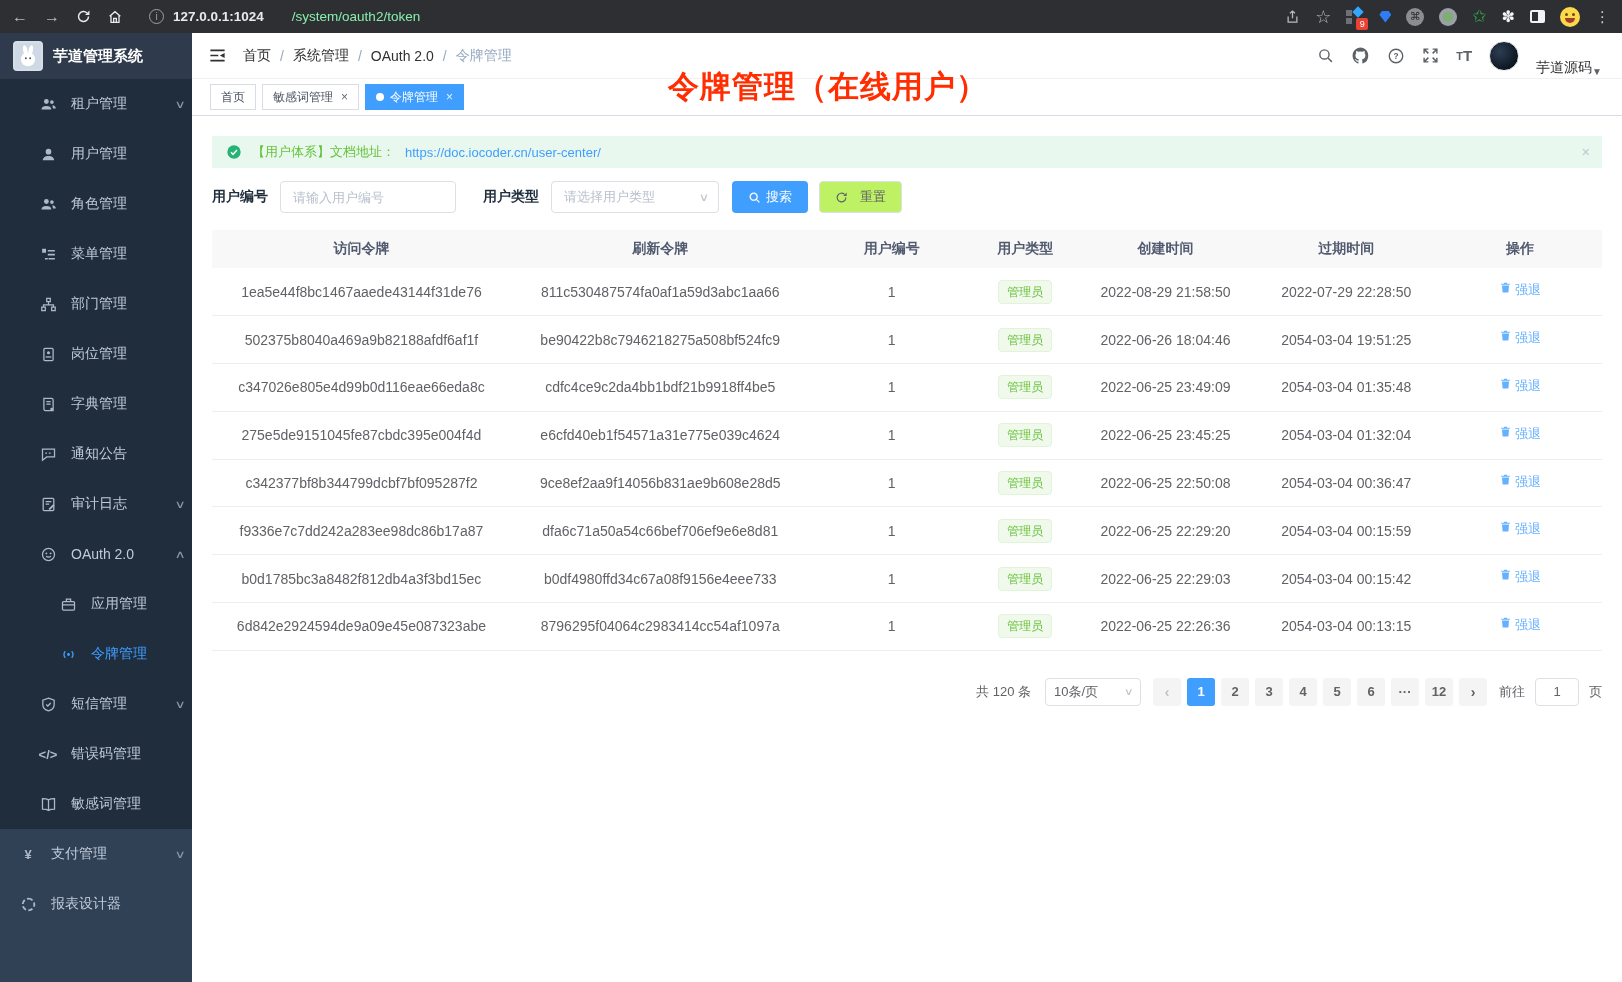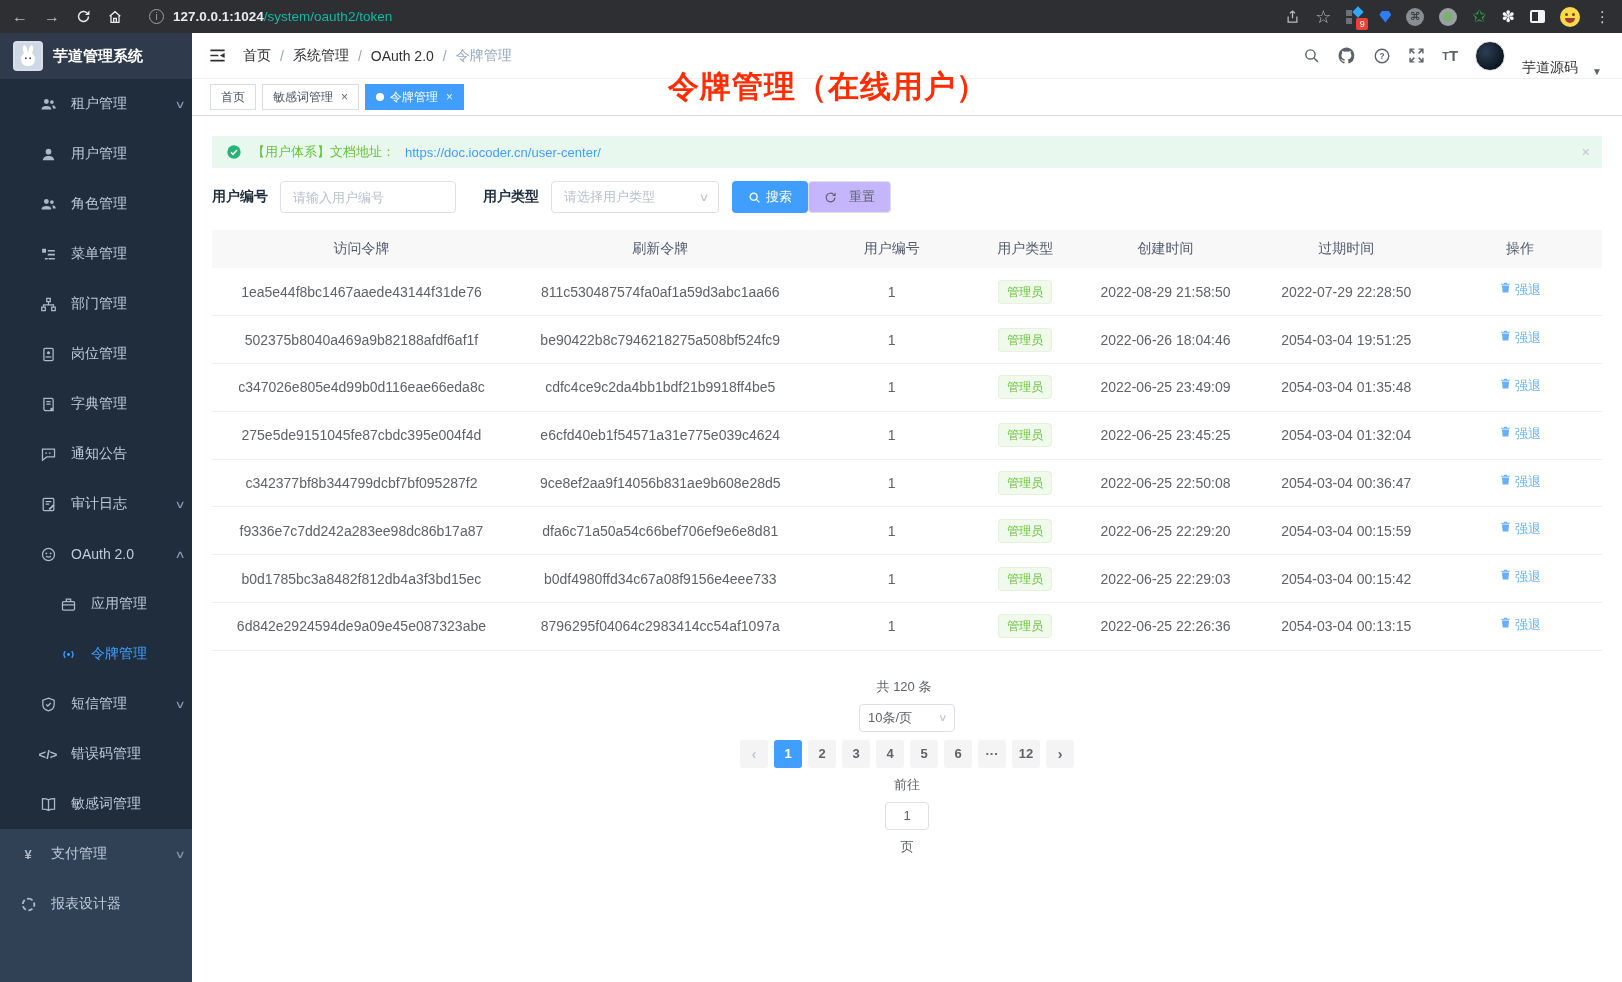--- a/index.html
+++ b/index.html
@@ -6,21 +6,21 @@
   html,body { width:1622px; height:982px; overflow:hidden; }
   body { font-family:"Liberation Sans","DejaVu Sans",sans-serif; background:#fff; color:#303133; }
   svg { display:block; }
 
   
   .browser { height:33px; background:#2e2f32; display:flex; align-items:center; padding:0 12px; gap:16px; }
   .bicon { color:#b9bcbf; font-size:16px; line-height:1; cursor:pointer; display:flex; align-items:center; }
   .urlarea { display:flex; align-items:center; gap:9px; flex:1; padding-left:10px; }
   .urlinfo { width:15px; height:15px; border:1.4px solid #9aa0a6; border-radius:50%; color:#9aa0a6; font-size:10px; display:flex; align-items:center; justify-content:center; }
   .urltxt { font-size:13.5px; color:#e8eaed; }
-  .urltxt .path { color:#14b8a6; }
+  .urltxt .path { color:#86efac;padding-left:28px; }
   .bx-right { display:flex; align-items:center; gap:15px; }
   .extbadge { position:relative; width:18px; height:18px; }
   .extbadge .sq1{ position:absolute; left:0; top:2px; width:6px; height:6px; background:#6d7176;}
   .extbadge .sq2{ position:absolute; left:0; top:10px; width:6px; height:6px; background:#6d7176;}
   .extbadge .dia{ position:absolute; left:8px; top:0px; width:8px; height:8px; background:#31a8ff; transform:rotate(45deg);}
   .extbadge .bdg{ position:absolute; right:-4px; bottom:-4px; min-width:12px; height:12px; background:#e94235; color:#fff; font-size:9px; display:flex; align-items:center; justify-content:center; border-radius:2px; padding:0 2px;}
   .gem { width:12px; height:12px; background:#2f7df6; clip-path:polygon(50% 100%,0 35%,25% 0,75% 0,100% 35%); }
   .gcirc { width:18px; height:18px; border-radius:50%; background:#8a8d91; display:flex; align-items:center; justify-content:center; color:#2e2f32; font-size:11px; }
   .gcirc2 { width:18px; height:18px; border-radius:50%; background:#9aa0a6; display:flex; align-items:center; justify-content:center;}
   .gcirc2 i{ width:10px; height:10px; border-radius:50%; background:#7fae72; }
@@ -56,21 +56,21 @@
   .fold { color:#303133; margin-right:16px; cursor:pointer; }
   .crumbs { display:flex; align-items:center; gap:9px; font-size:14px; }
   .crumbs .sep { color:#97a8be; }
   .crumbs .ci { color:#303133; cursor:pointer; }
   .crumbs .ci.last { color:#97a8be; cursor:default; }
   .hd-right { margin-left:auto; display:flex; align-items:center; gap:17px; color:#5d6268; }
   .hicon { cursor:pointer; display:flex; align-items:center; color:#5d6268; }
   .tt { font-size:15px; font-weight:600; }
   .tt small { font-size:11px; font-weight:600; }
   .avatar { width:30px; height:30px; border-radius:50%; background:radial-gradient(circle at 35% 35%, #2d3d52, #0d1722 70%); border:1px solid #e2e4e8; }
-  .uname { font-size:14px; color:#303133; display:flex; align-items:flex-end; gap:14px; cursor:pointer;margin-top:24px; }
+  .uname { font-size:14px; color:#303133; display:flex; align-items:flex-end; gap:0; cursor:pointer;margin-top:24px; }
   .uname .caret { font-size:10px; color:#5d6268; margin-top:4px; }
 
   
   .tabbar { height:37px; display:flex; align-items:center; gap:6px; padding:0 18px; border-bottom:1px solid #d8dce5; }
   .tab { height:26px; display:inline-flex; align-items:center; gap:6px; padding:0 10px; border:1px solid #d8dce5; background:#fff; color:#495060; font-size:12px; cursor:pointer; }
   .tab.active { background:#409eff; border-color:#409eff; color:#fff; }
   .tab .dot { width:8px; height:8px; border-radius:50%; background:#fff; }
   .tab .tx { font-size:12px; margin-left:2px; opacity:.85; cursor:pointer; }
 
   
@@ -84,29 +84,29 @@
 
   .filters { display:flex; align-items:center; font-size:14px; margin-bottom:17px; }
   .flabel { font-weight:700; color:#1f2d3d; margin-right:12px; }
   .finput { width:176px; height:32px; border:1px solid #dcdfe6; border-radius:4px; padding:0 12px; font-size:13px; color:#606266; outline:none; }
   .finput::placeholder { color:#b8c0cc; }
   .fselect { width:168px; height:32px; border:1px solid #dcdfe6; border-radius:4px; padding:0 10px 0 12px; font-size:13px; color:#b8c0cc; display:flex; align-items:center; justify-content:space-between; cursor:pointer; }
   .fselect .chev { color:#c0c4cc; font-size:11px; transform:scaleX(1.3); }
   .grp2 { margin-left:27px; }
   .btn { height:32px; border-radius:4px; font-size:13px; display:inline-flex; align-items:center; gap:5px; padding:12px 15px; cursor:pointer; border:1px solid transparent; }
   .btn-primary { background:#409eff; color:#fff; margin-left:13px; }
-  .btn-plain { background:#c4b5fd; border-color:#dcdfe6; color:#606266; margin-left:0;gap:12px; }
+  .btn-plain { background:#bef264; border-color:#dcdfe6; color:#606266; margin-left:11px;gap:12px; }
 
   table { width:100%; border-collapse:collapse; table-layout:fixed; }
-  thead th { background:#f8f8f9; color:#515a6e; font-weight:400; font-size:14px; height:38px; text-align:center; }
+  thead th { background:#f8f8f9; color:#515a6e; font-weight:700; font-size:14px; height:38px; text-align:center; }
   tbody td { height:47.8px; text-align:center; font-size:14px; color:#606266; border-bottom:1px solid #ebeef5; overflow:hidden; white-space:nowrap; }
   .badge { display:inline-block; background:#f0f9eb; border:1px solid #e1f3d8; color:#67c23a; font-size:12px; line-height:1; padding:5px 8px; border-radius:4px; }
   .act { color:#66b1ff; font-size:13px; display:inline-flex; gap:3px; cursor:pointer; }
 
-  .pagination { display:flex; align-items:center; justify-content:flex-end; gap:8px; margin-top:27px; font-size:13px; color:#606266;flex-direction:column; }
+  .pagination { display:flex; align-items:center; justify-content:flex-end; gap:8px; margin-top:27px; font-size:13px; color:#606266; }
   .ptotal { margin-right:6px; }
   .psize { width:96px; height:28px; border:1px solid #dcdfe6; border-radius:4px; display:flex; align-items:center; justify-content:space-between; padding:0 8px; color:#606266; cursor:pointer; }
   .psize .chev { color:#c0c4cc; font-size:10px; transform:scaleX(1.3); }
   .pages { display:flex; align-items:center; gap:6px; margin:0 4px; }
   .pbtn { min-width:28px; height:28px; padding:0 4px; background:#f4f4f5; border-radius:3px; display:flex; align-items:center; justify-content:center; font-weight:600; color:#606266; cursor:pointer; font-size:13px; }
   .pbtn.active { background:#409eff; color:#fff; }
   .pbtn.nav { font-size:14px; }
   .pbtn.disabled { color:#c0c4cc; cursor:default; }
   .goto-input { width:44px; height:28px; border:1px solid #dcdfe6; border-radius:4px; text-align:center; font-size:13px; color:#606266; outline:none; margin:0 2px; }
 </style>

